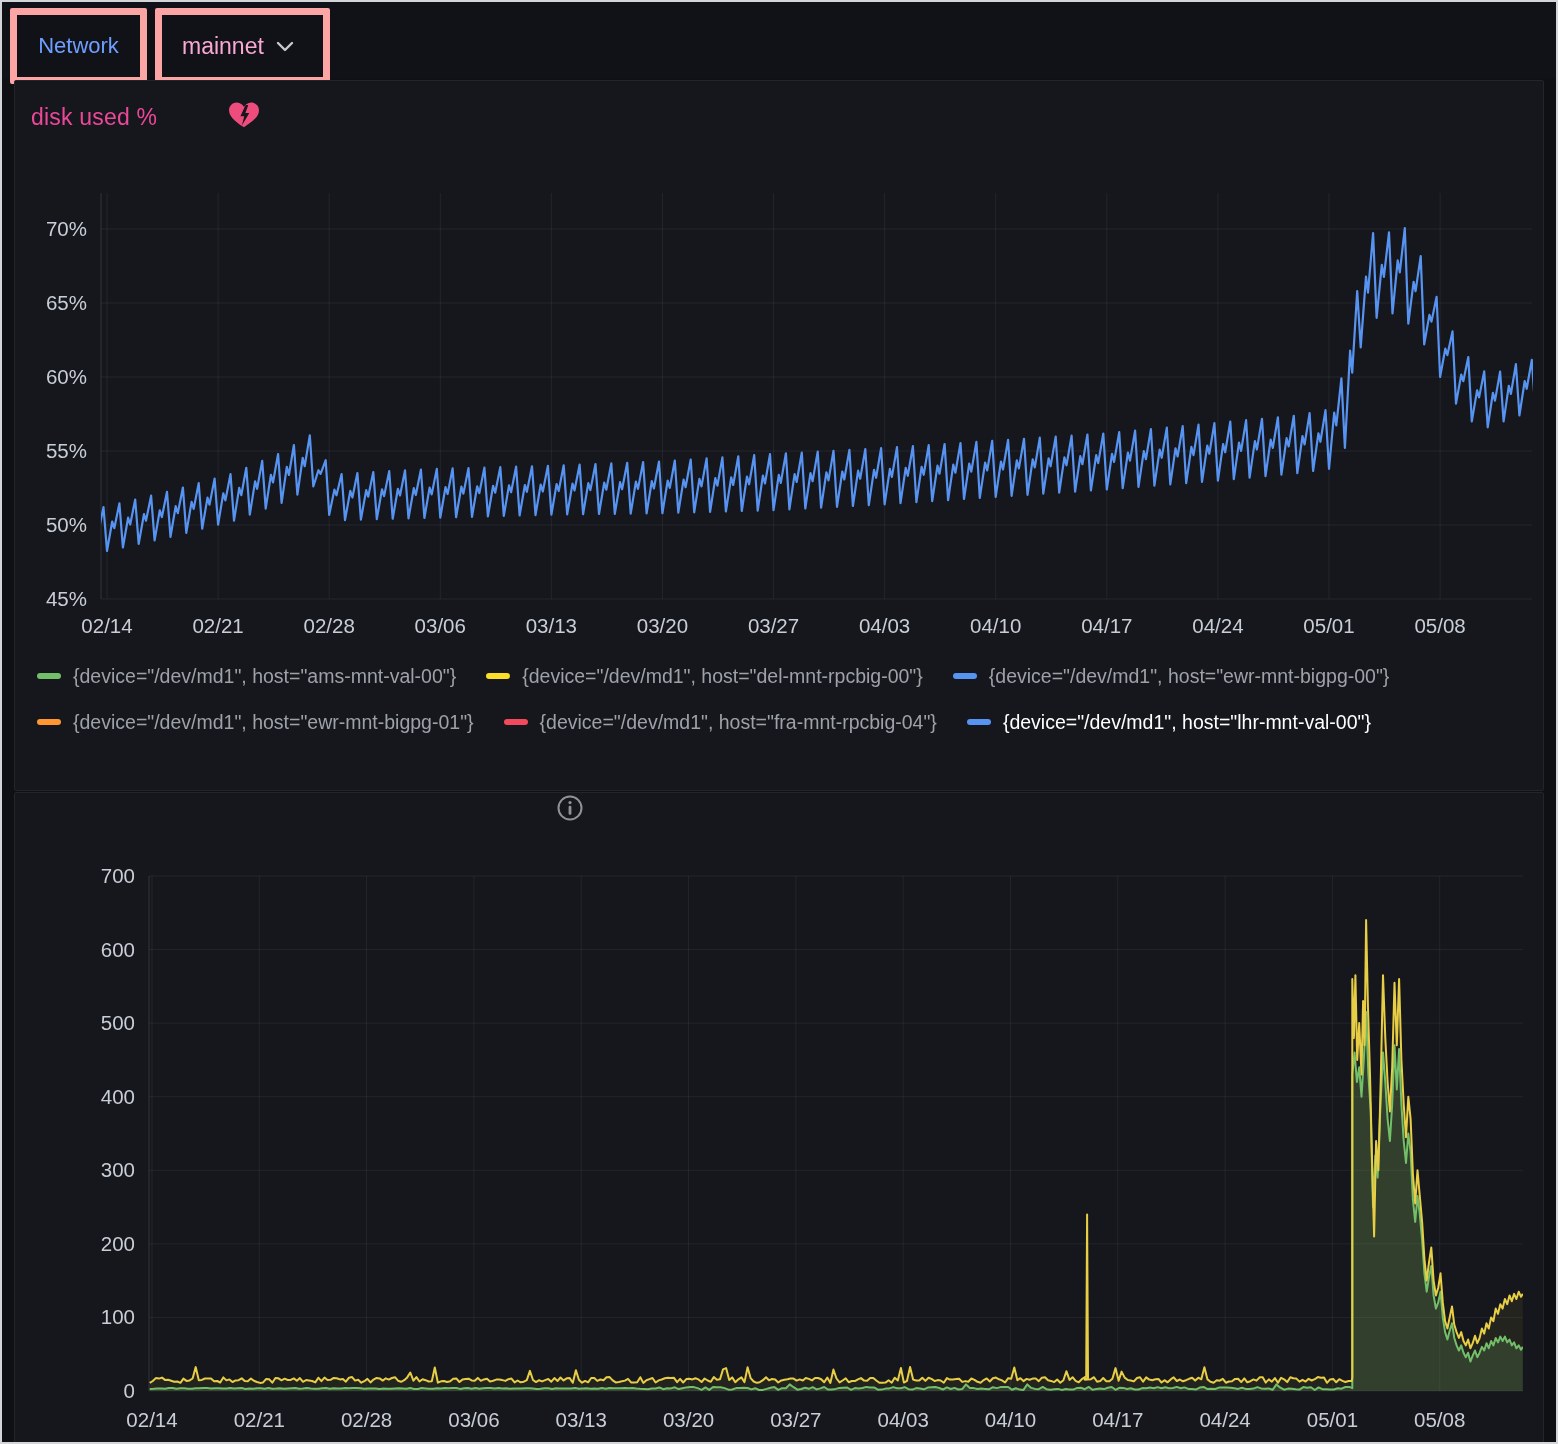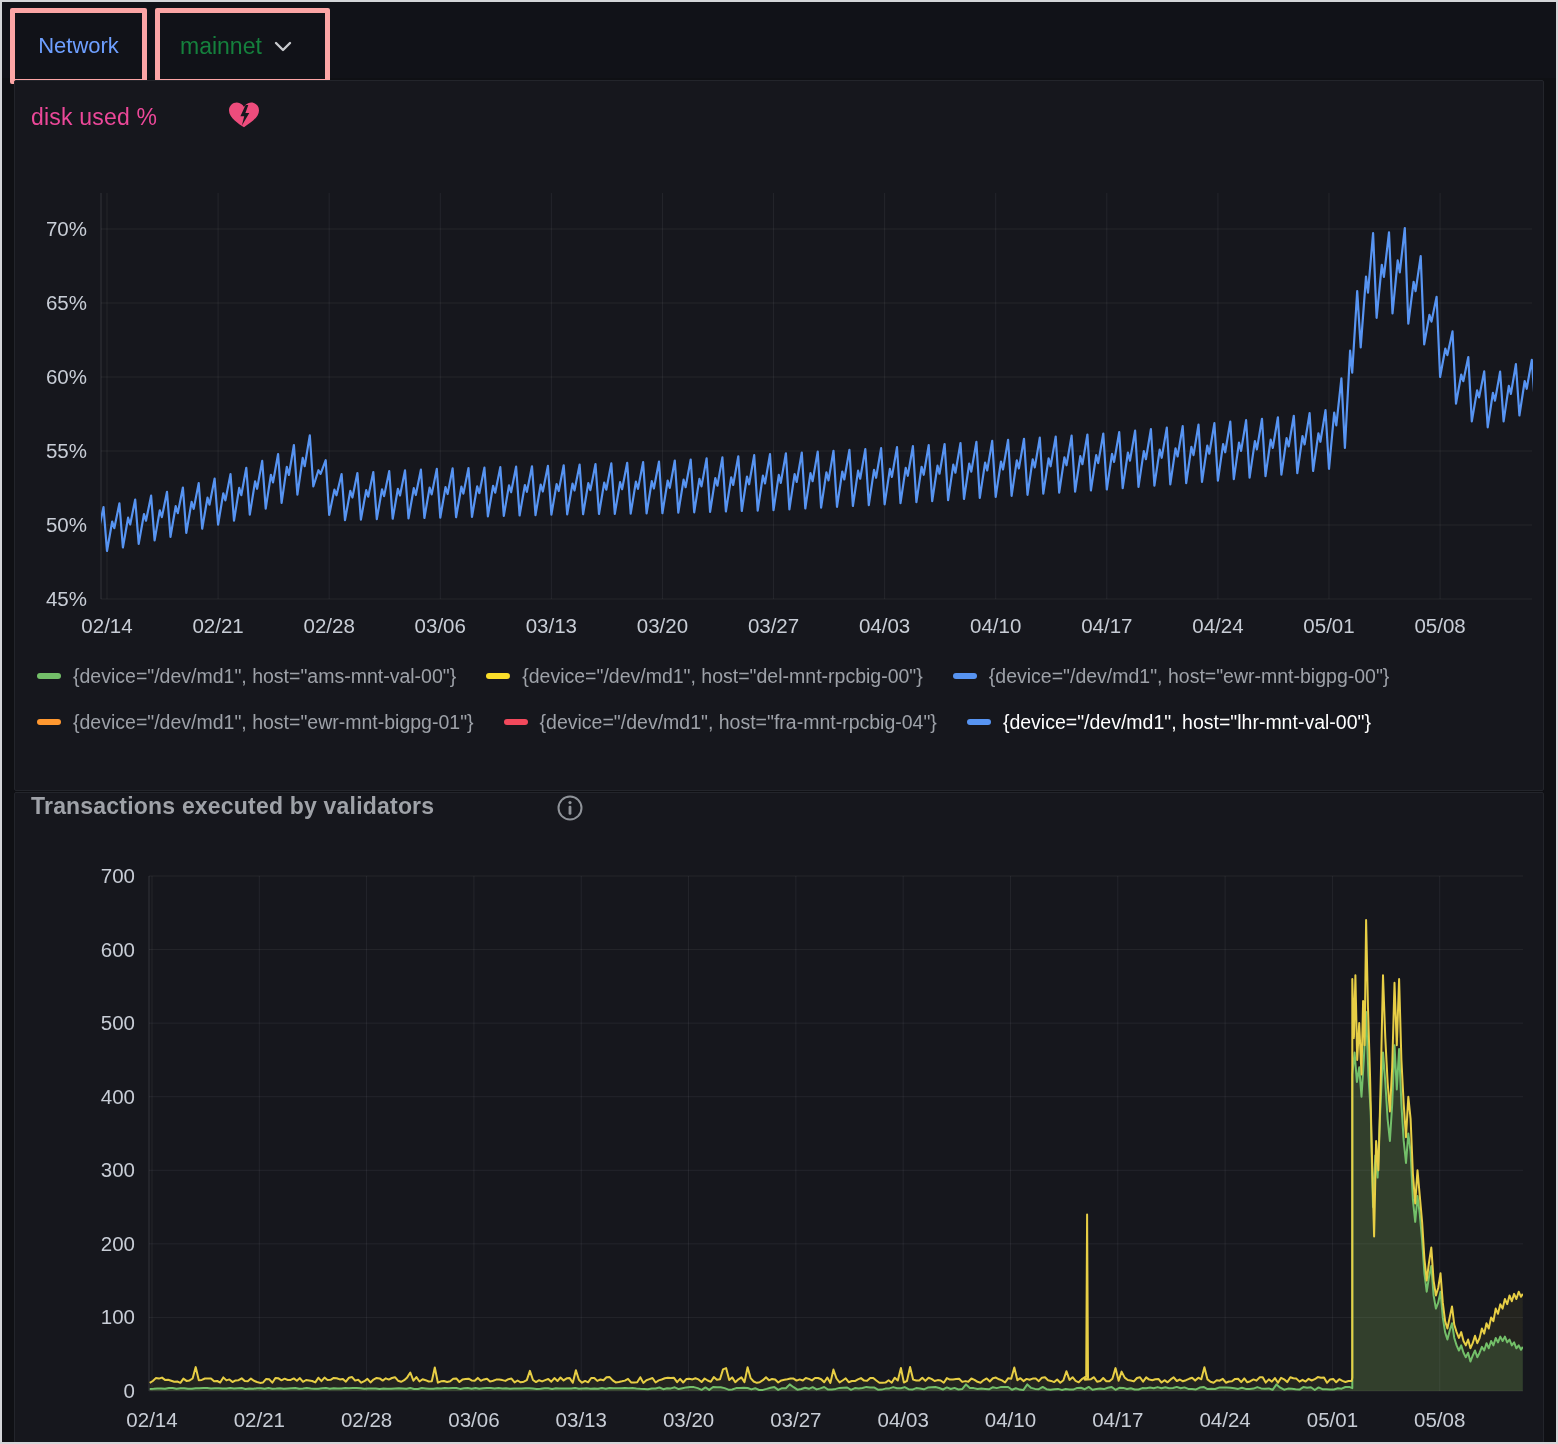--- a/index.html
+++ b/index.html
@@ -3,26 +3,26 @@
 <meta charset="utf-8">
 <style>
   * { margin:0; padding:0; box-sizing:border-box; }
   html,body { background:#0f1014; }
   body { font-family:"Liberation Sans", sans-serif; }
   #screen { position:relative; width:1558px; height:1444px; background:#0f1014; overflow:hidden; }
   .frame { position:absolute; inset:0; border:2px solid #d4d5d8; pointer-events:none; z-index:50; }
 
   
   .topbar { position:absolute; left:0; top:0; width:1558px; height:78px; background:#111218; }
-  .var-box { position:absolute; top:8px; height:76px; border:5px solid #fca5a5; border-radius:2px;
+  .var-box { position:absolute; top:8px; height:76px; border:7px solid #fca5a5; border-radius:2px;
              display:flex; align-items:center; background:#111218; }
   .var-label { left:10px; width:137px; justify-content:center; }
   .var-label span { color:#6e9fff; font-size:22px; font-weight:500; }
   .var-value { left:155px; width:175px; padding:0 20px; gap:12px; }
-  .var-value .val { color:#15803d; font-size:23px; font-weight:500; }
+  .var-value .val { color:#f9a8d4; font-size:23px; font-weight:500; }
 
   
   .panel { position:absolute; left:14px; width:1530px; background:#16171d; border:1px solid #23252b; border-radius:2px; }
   #panel1 { top:80px; height:711px; }
   #panel2 { top:792px; height:651px; }
   .p1-title { position:absolute; left:16px; top:23px; color:#ec4899; font-size:23px; font-weight:500; letter-spacing:0.2px; }
   .heart { position:absolute; left:212px; top:20px; width:34px; height:32px; }
   .p2-title { position:absolute; left:16px; top:0px; color:#9fa2a8; font-size:23px; font-weight:600; letter-spacing:0.2px; }
   .info-icon { position:absolute; left:542px; top:2px; width:26px; height:26px; }
 
@@ -139,21 +139,20 @@
           <span class="lbl">{device="/dev/md1", host="fra-mnt-rpcbig-04"}</span>
         </div>
         <div class="legend-item hl">
           <span class="swatch" style="background: rgb(87, 148, 242);"></span>
           <span class="lbl">{device="/dev/md1", host="lhr-mnt-val-00"}</span>
         </div>
       </div>
   </div>
 
   <div class="panel" id="panel2">
-    <div class="p2-title">Transactions executed by validators</div>
     <svg class="info-icon" viewBox="0 0 26 26">
       <circle cx="13" cy="13" r="11.5" fill="none" stroke="#8f9399" stroke-width="2"></circle>
       <circle cx="13" cy="7.6" r="1.6" fill="#8f9399"></circle>
       <rect x="11.6" y="10.8" width="2.8" height="9" rx="1.2" fill="#8f9399"></rect>
     </svg>
     <div class="ylabel2">Cert / sec</div>
     <svg class="chart" id="chart2" width="1530" height="594" font-family="Liberation Sans, sans-serif">
         <clipPath id="cp2">
           <rect x="134" y="18" width="1374" height="523"></rect>
         </clipPath>

